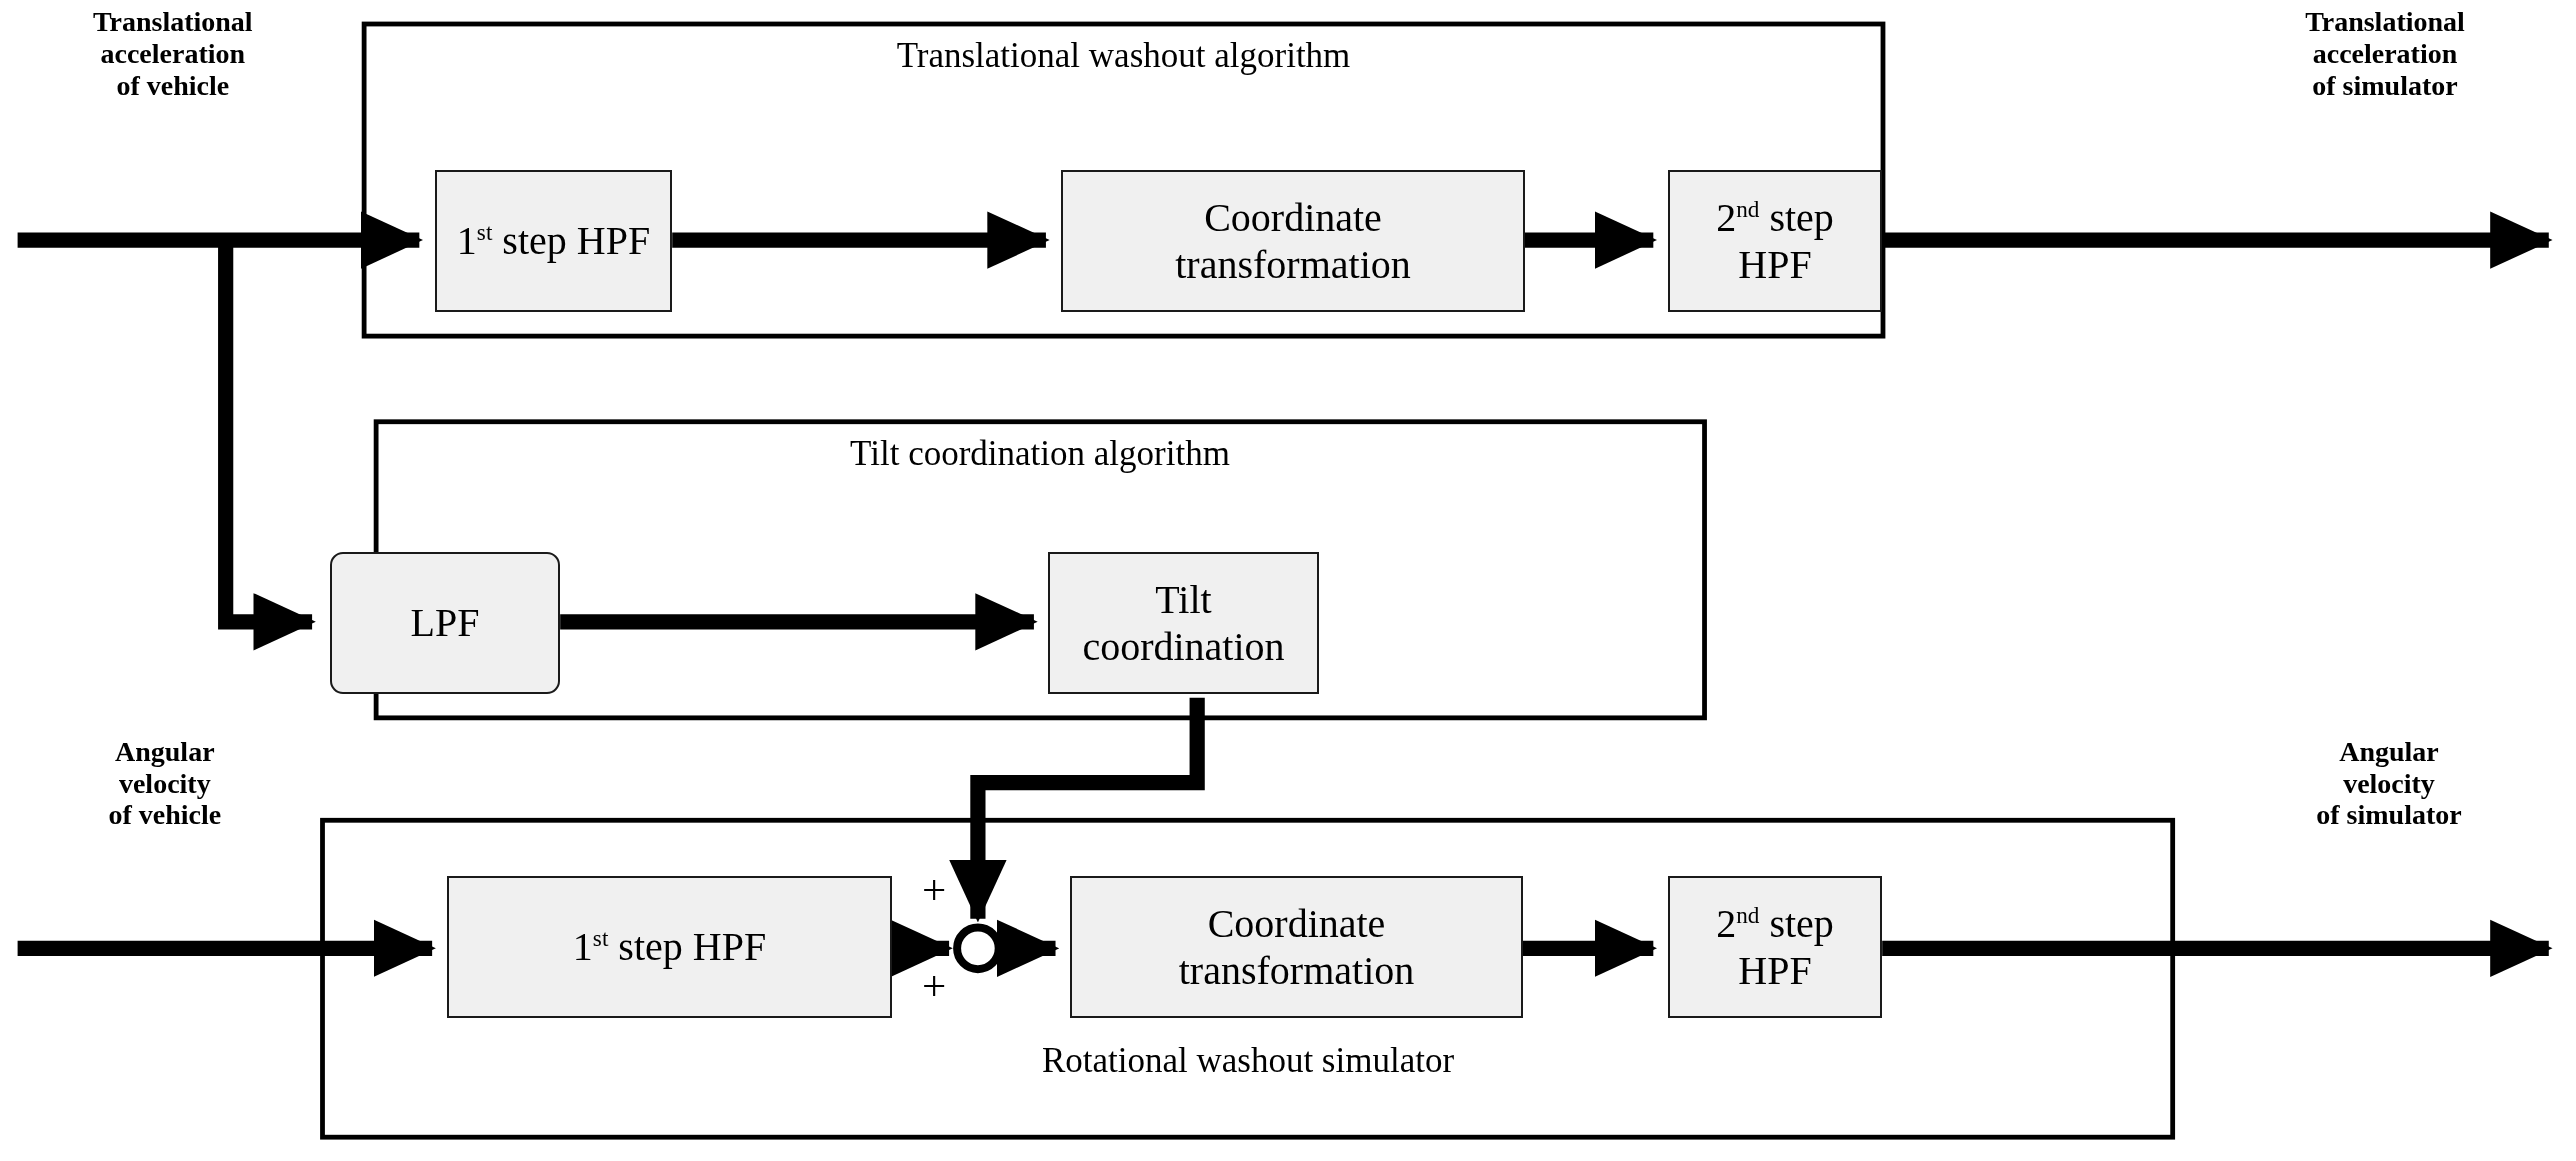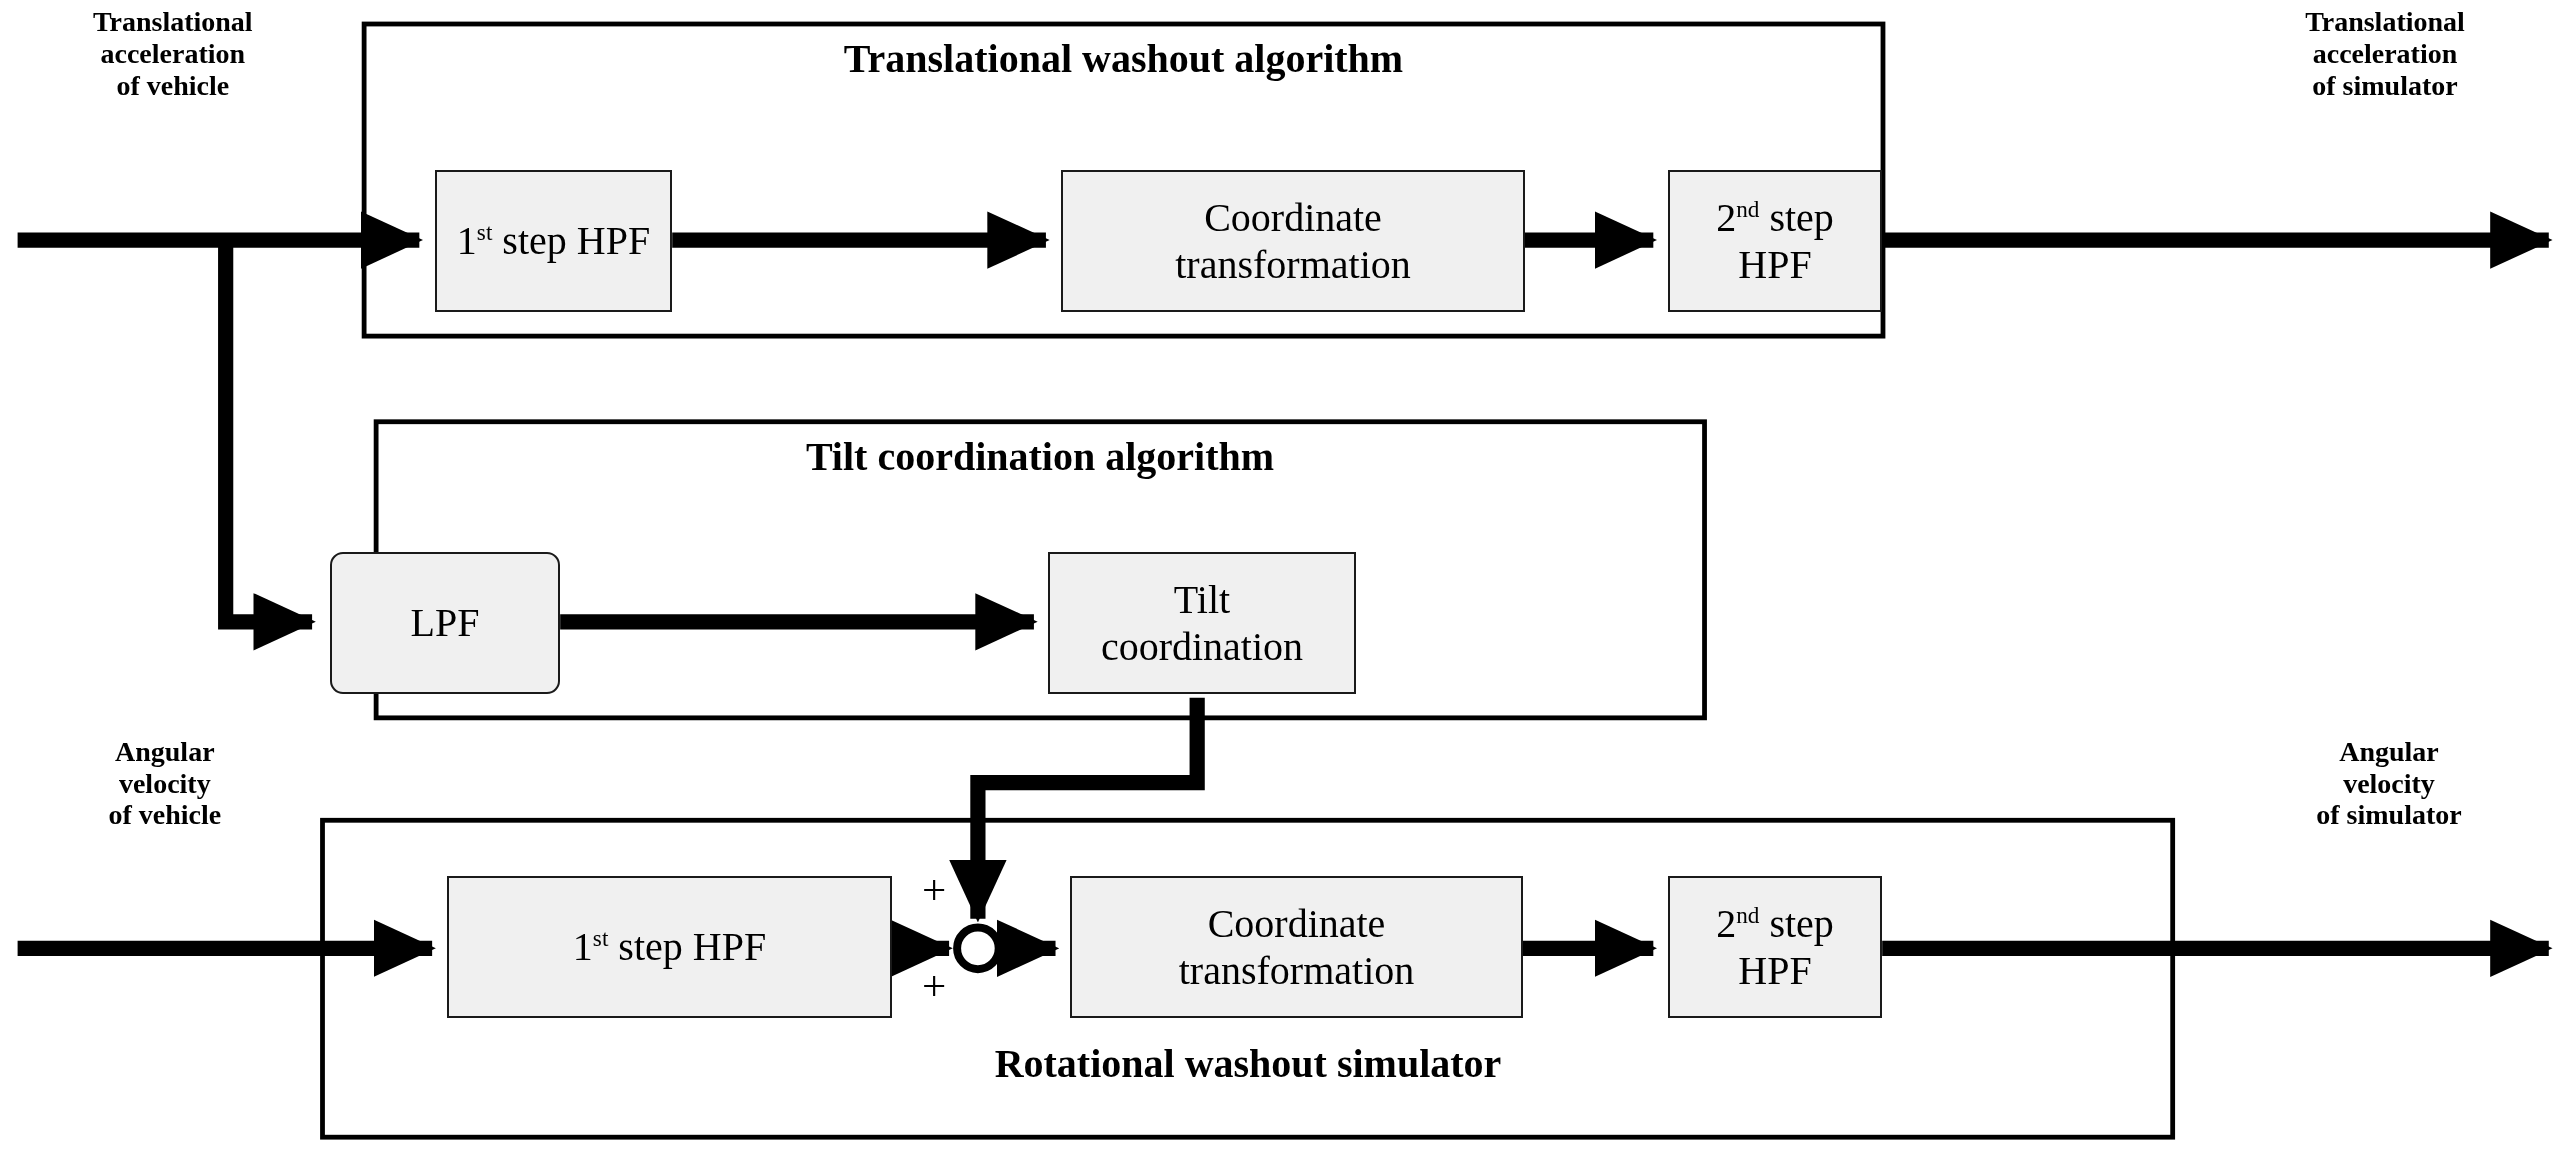--- a/index.html
+++ b/index.html
@@ -29,22 +29,22 @@
     font-weight: bold;
     font-size: 28px;
     line-height: 1.13;
     text-align: center;
     color: #000000;
     white-space: pre-line;
   }
   .group-title {
     position: absolute;
     font-family: "Liberation Serif", "DejaVu Serif", serif;
-    font-weight: bold;
-    font-size: 40px;
+    font-weight: normal;
+    font-size: 35px;
     line-height: 1.1;
     text-align: center;
     color: #000000;
     white-space: nowrap;
   }
   .block {
     position: absolute;
     box-sizing: border-box;
     background: #f0f0f0;
     border: 2.4px solid #1a1a1a;
@@ -152,21 +152,21 @@
   </div>
 
   <div class="block" style="left:1668px; top:170px; width:214px; height:142px;">
     <span><span>2</span><sup>nd</sup><span> step HPF</span></span>
   </div>
 
   <div class="block" style="left:330px; top:552px; width:230px; height:142px;border-radius:13px;">
     <span>LPF</span>
   </div>
 
-  <div class="block" style="left:1048px; top:552px; width:308px; height:142px;justify-content:center;">
+  <div class="block" style="left:1048px; top:552px; width:271px; height:142px;justify-content:center;">
     <span>Tilt
 coordination</span>
   </div>
 
   <div class="block" style="left:447px; top:876px; width:445px; height:142px;">
     <span><span>1</span><sup>st</sup><span> step HPF</span></span>
   </div>
 
   <div class="block" style="left:1070px; top:876px; width:453px; height:142px;">
     <span>Coordinate

